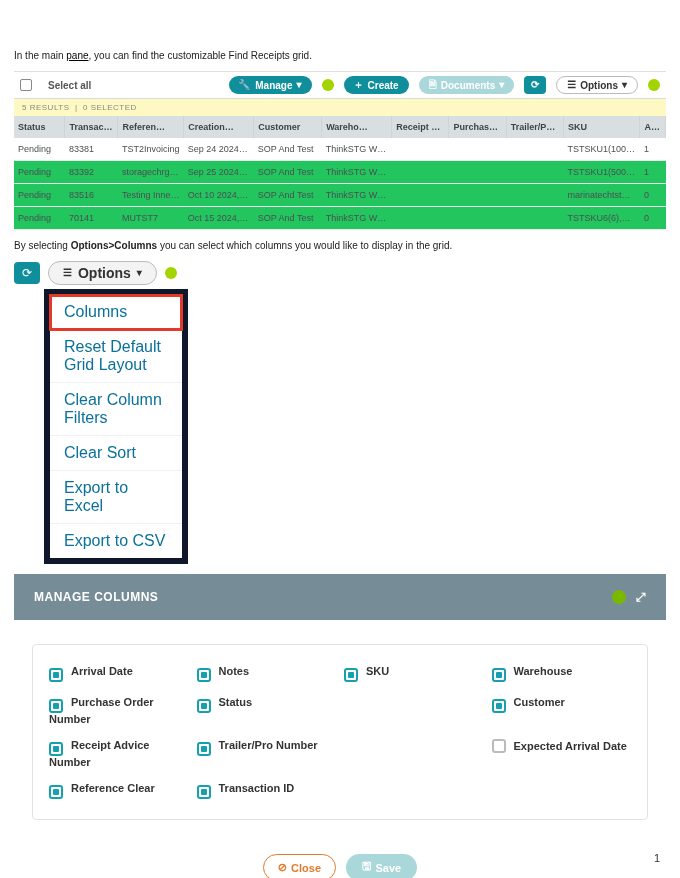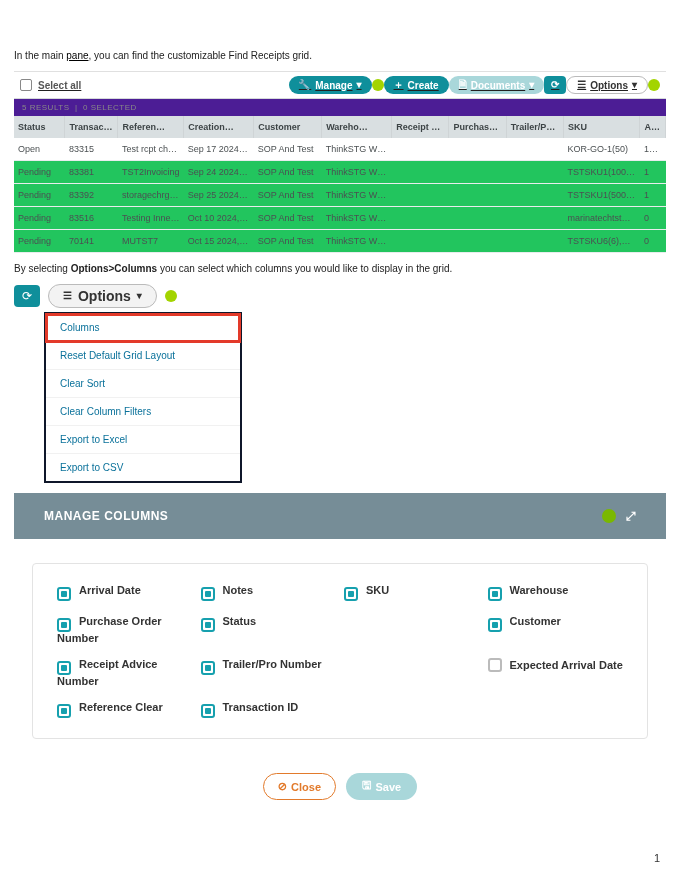--- a/index.html
+++ b/index.html
@@ -14,25 +14,24 @@
   }
   .intro {
     font-size: 10px;
     margin-bottom: 10px;
   }
   .intro .u { text-decoration: underline; color: #000; }
   .intro b { font-weight: 700; text-align: right; }
   .toolbar {
     display: flex;
     align-items: center;
-    gap: 0;
+    gap: 10px;
     padding: 4px 6px;
     background: #fff;
     border-top: 1px solid #e0e0e0;
-    text-decoration: underline;
   }
   .toolbar .spacer { flex: 1; }
   .cb {
     width: 12px; height: 12px;
     border: 1px solid #888;
     border-radius: 2px;
     display: inline-block;
     vertical-align: middle;
   }
   .toolbar .label { font-size: 10px; color: #555; margin-left: 6px; font-weight: 600; }
@@ -56,21 +55,21 @@
     border-radius: 4px;
   }
   .dot {
     width: 12px; height: 12px; border-radius: 6px;
     background: #a3d400; display: inline-block;
   }
   .icon-sm { font-size: 10px; line-height: 1; }
   .status-line {
     font-size: 8px; color: #888; letter-spacing: .5px;
     padding: 4px 8px;
-    background: #4c1d95;
+    background: #fef9c3;
     border-top: 1px solid #d6dadb;
   }
   table.grid {
     width: 100%;
     border-collapse: collapse;
     font-size: 9px;
     table-layout: fixed;
   }
   .grid thead th {
     background: #d9dfe1;
@@ -103,56 +102,56 @@
     font-size: 14px; font-weight: 700; color: #333;
   }
   .refresh {
     width: 26px; height: 22px;
     background: #0f8f9b; color: #fff;
     display: inline-flex; align-items: center; justify-content: center;
     border-radius: 4px; font-size: 12px;
   }
   .menu {
     position: relative;
-    width: 198px;
+    width: 144px;
     background: #fff;
-    border: 2px solid #0f172a;
+    border: 6px solid #0f172a;
     margin-top: 4px;
     margin-left: 30px;
-    font-size: 10px;
+    font-size: 16px;
   }
   .menu .mi {
     padding: 8px 14px;
     color: #0a719a;
     border-bottom: 1px solid #f1f1f1;
   }
   .menu .mi:last-child { border-bottom: none; }
   .menu .mi.hl { outline: 3px solid #e33a2a; outline-offset: -2px; }
 
   .panel-header {
     background: #768d97;
     color: #fff;
     display: flex;
     align-items: center;
-    padding: 16px 30px;
+    padding: 16px 20px;
     margin-top: 10px;
     font-size: 12px;
     font-weight: 700;
     letter-spacing: .5px;
   }
   .panel-header .sp { flex: 1; }
   .panel-header .hdot {
     width: 14px; height: 14px; border-radius: 7px;
     background: #7ab800; display: inline-block; margin-right: 10px;
   }
   .cols-area {
     margin: 24px 18px 10px 18px;
     border: 1px solid #e3e3e3;
     border-radius: 4px;
-    padding: 20px 24px;
+    padding: 20px 16px;
   }
   .cols-grid {
     display: grid;
     grid-template-columns: repeat(4, 1fr);
     row-gap: 14px;
     column-gap: 8px;
     font-size: 11px;
     font-weight: 600;
     color: #333;
   }
@@ -263,33 +262,20 @@
         <th>Wareho…</th>
         <th>Receipt …</th>
         <th>Purchas…</th>
         <th>Trailer/P…</th>
         <th>SKU</th>
         <th>Ar…</th>
       </tr>
     </thead>
   <tbody id="grid-body">
       <tr>
-        <td>Open</td>
-        <td>83315</td>
-        <td>Test rcpt chrg 1</td>
-        <td>Sep 17 2024, …</td>
-        <td>SOP And Test</td>
-        <td>ThinkSTG WH 1</td>
-        <td></td>
-        <td></td>
-        <td></td>
-        <td>KOR-GO-1(50)</td>
-        <td>1…</td>
-      </tr>
-      <tr>
         <td>Pending</td>
         <td>83381</td>
         <td>TST2Invoicing</td>
         <td>Sep 24 2024, …</td>
         <td>SOP And Test</td>
         <td>ThinkSTG WH 1</td>
         <td></td>
         <td></td>
         <td></td>
         <td>TSTSKU1(100…</td>
@@ -349,22 +335,22 @@
     <span class="opt-btn">
       <span class="icon-sm">☰</span>
       <span>Options</span>
       <span class="icon-sm">▾</span>
     </span>
     <span class="dot"></span>
   </div>
   <div class="menu" id="opt-menu">
       <div class="mi hl">Columns</div>
       <div class="mi">Reset Default Grid Layout</div>
+      <div class="mi">Clear Column Filters</div>
       <div class="mi">Clear Sort</div>
-      <div class="mi">Clear Column Filters</div>
       <div class="mi">Export to Excel</div>
       <div class="mi">Export to CSV</div>
     </div>
 </div>
 
 <div class="panel-header">
   <span>MANAGE COLUMNS</span>
   <span class="sp"></span>
   <span class="hdot"></span>
   <span style="font-size:12px; cursor:default;">⤢</span>

